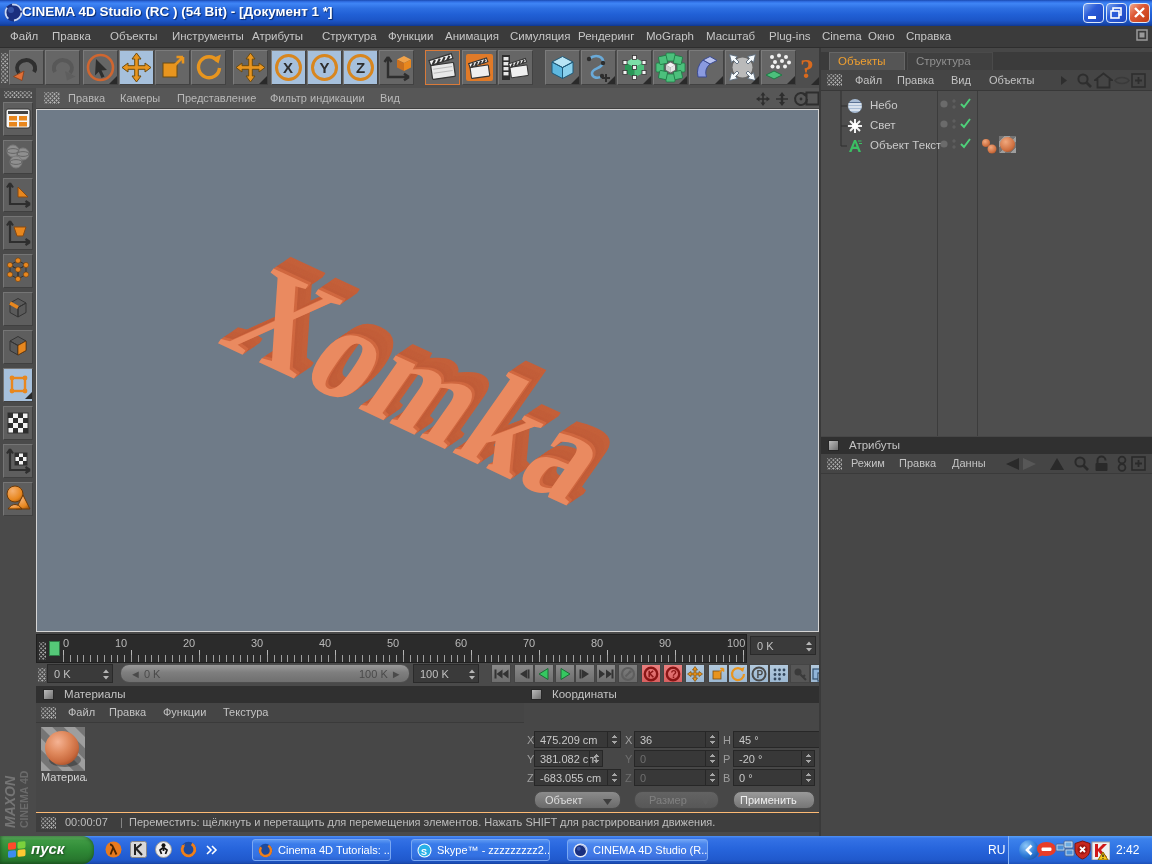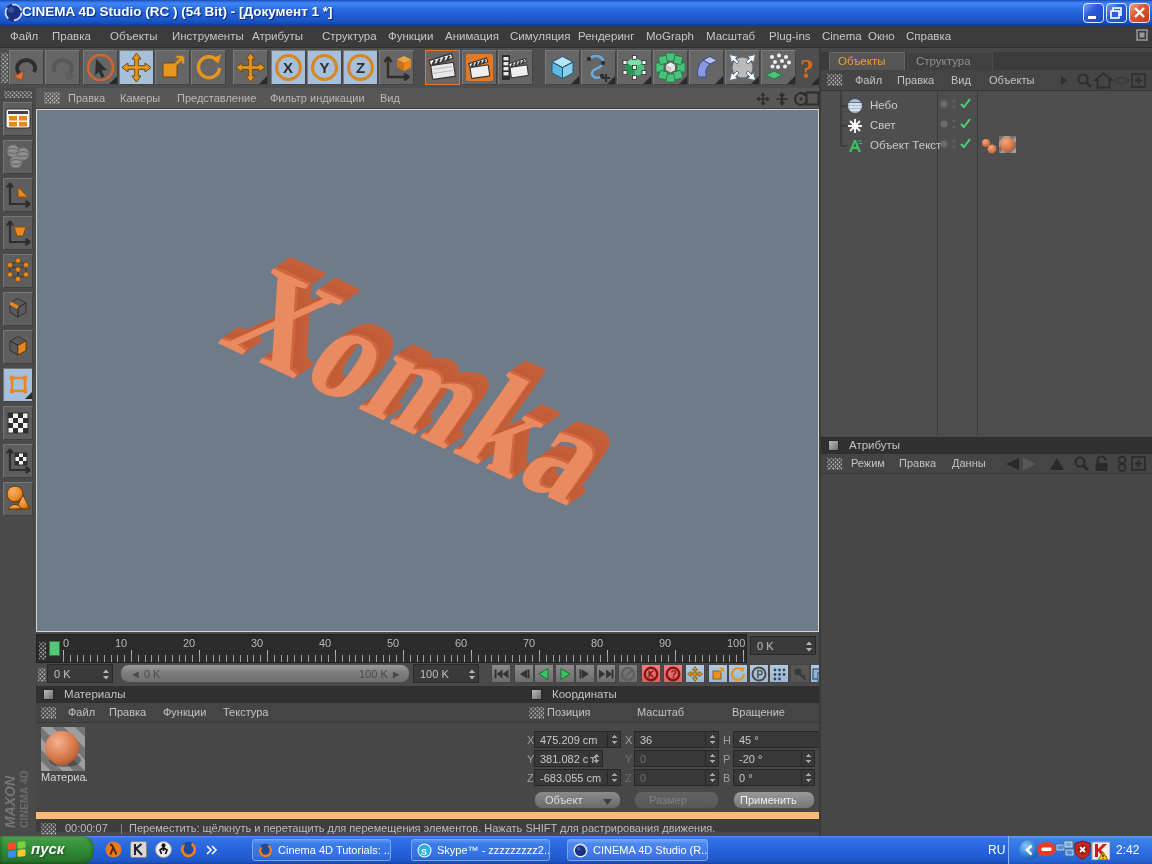--- a/index.html
+++ b/index.html
@@ -97,21 +97,21 @@
   .cbtn { position:absolute; height:18px; border-radius:8px; color:#dcdcdc; font-size:11px;
     background:linear-gradient(180deg,#8b8b8b,#6a6a6a); border:1px solid #4a4a4a; }
   .cbtn span { position:absolute; top:2px; }
   .cbtn.dim { color:#808080; background:linear-gradient(180deg,#636363,#575757); }
   .cbtn.lite { color:#efefef; background:linear-gradient(180deg,#9a9a9a,#757575); }
   .pbx { position:absolute; top:1px; width:20px; height:19px;
     background:linear-gradient(180deg,#8a8a8a,#6e6e6e); border:1px solid #454545; }
   .pbx.blue { background:linear-gradient(180deg,#b3cade,#9cb8d2); }
   .pbx svg { position:absolute; left:0; top:0; }
   #statusbar { left:36px; top:812px; width:783px; height:20px; background:#3e3e3e;
-    border-top:7px solid #fdba74; color:#bdbdbd; font-size:11px; }
+    border-top:1px solid #fdba74; color:#bdbdbd; font-size:11px; }
 
   
   #rightcol { left:819px; top:48px; width:333px; height:788px; background:#474747;
     border-left:2px solid #3a3a3a; }
   #tabs { position:absolute; left:0; top:4px; width:333px; height:18px; background:#3b3b3b; }
   .tab { position:absolute; top:0; height:18px; font-size:11.5px; padding-top:2px; }
   #omenu { position:absolute; left:0; top:22px; width:333px; height:21px; background:#454545;
     border-bottom:1px solid #383838; color:#c3c3c3; font-size:11px; }
   #omenu span { position:absolute; top:4px; }
   #otree { position:absolute; left:0; top:43px; width:333px; height:345px; background:#4e4e4e; }
@@ -713,26 +713,20 @@
       </svg>
       <span style="position:absolute;left:0px;top:44px;color:#d5d5d5;font-size:11px;width:46px;overflow:hidden;display:inline-block;white-space:nowrap">Материал</span>
     </div>
   </div>
 
   <div id="coords" class="abs">
     <div class="phead">
         <div class="sq"></div>
         <span class="t">Координаты</span>
       </div>
-    <div class="pmenu">
-      <div class="abs hatch" style="left:5px;top:4px;width:15px;height:12px"></div>
-      <span style="left:23px">Позиция</span>
-      <span style="left:113px">Масштаб</span>
-      <span style="left:208px">Вращение</span>
-    </div>
     <div id="coordgrid" style="position:absolute;left:0;top:0;width:295px;height:126px;font-size:11px">
       <span class="clab" style="left:3px;top:48px">X</span>
       <span class="clab" style="left:3px;top:67px">Y</span>
       <span class="clab" style="left:3px;top:86px">Z</span>
       <div class="cfield" style="left:10px;top:45px;width:87px">
           <span>475.209 cm</span>
           <i></i>
         </div>
       <div class="cfield" style="left:10px;top:64px;width:69px">
           <span>381.082 cm</span>

